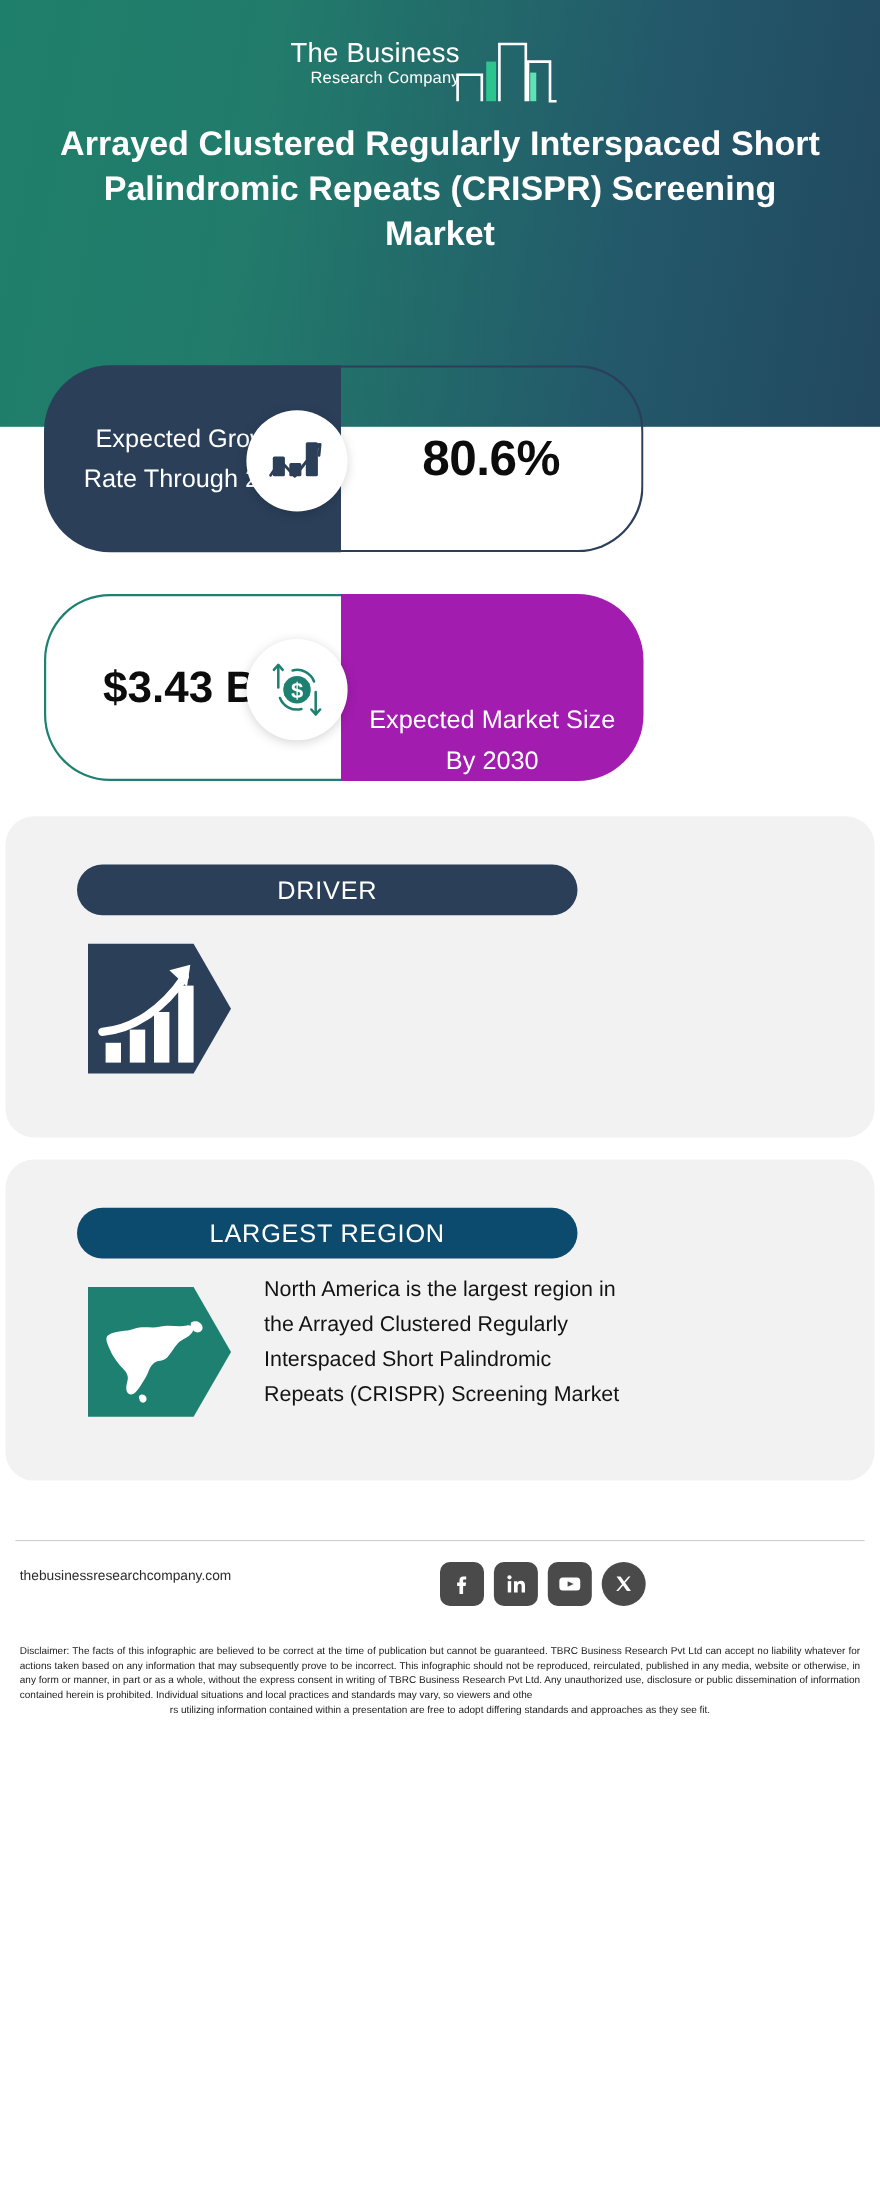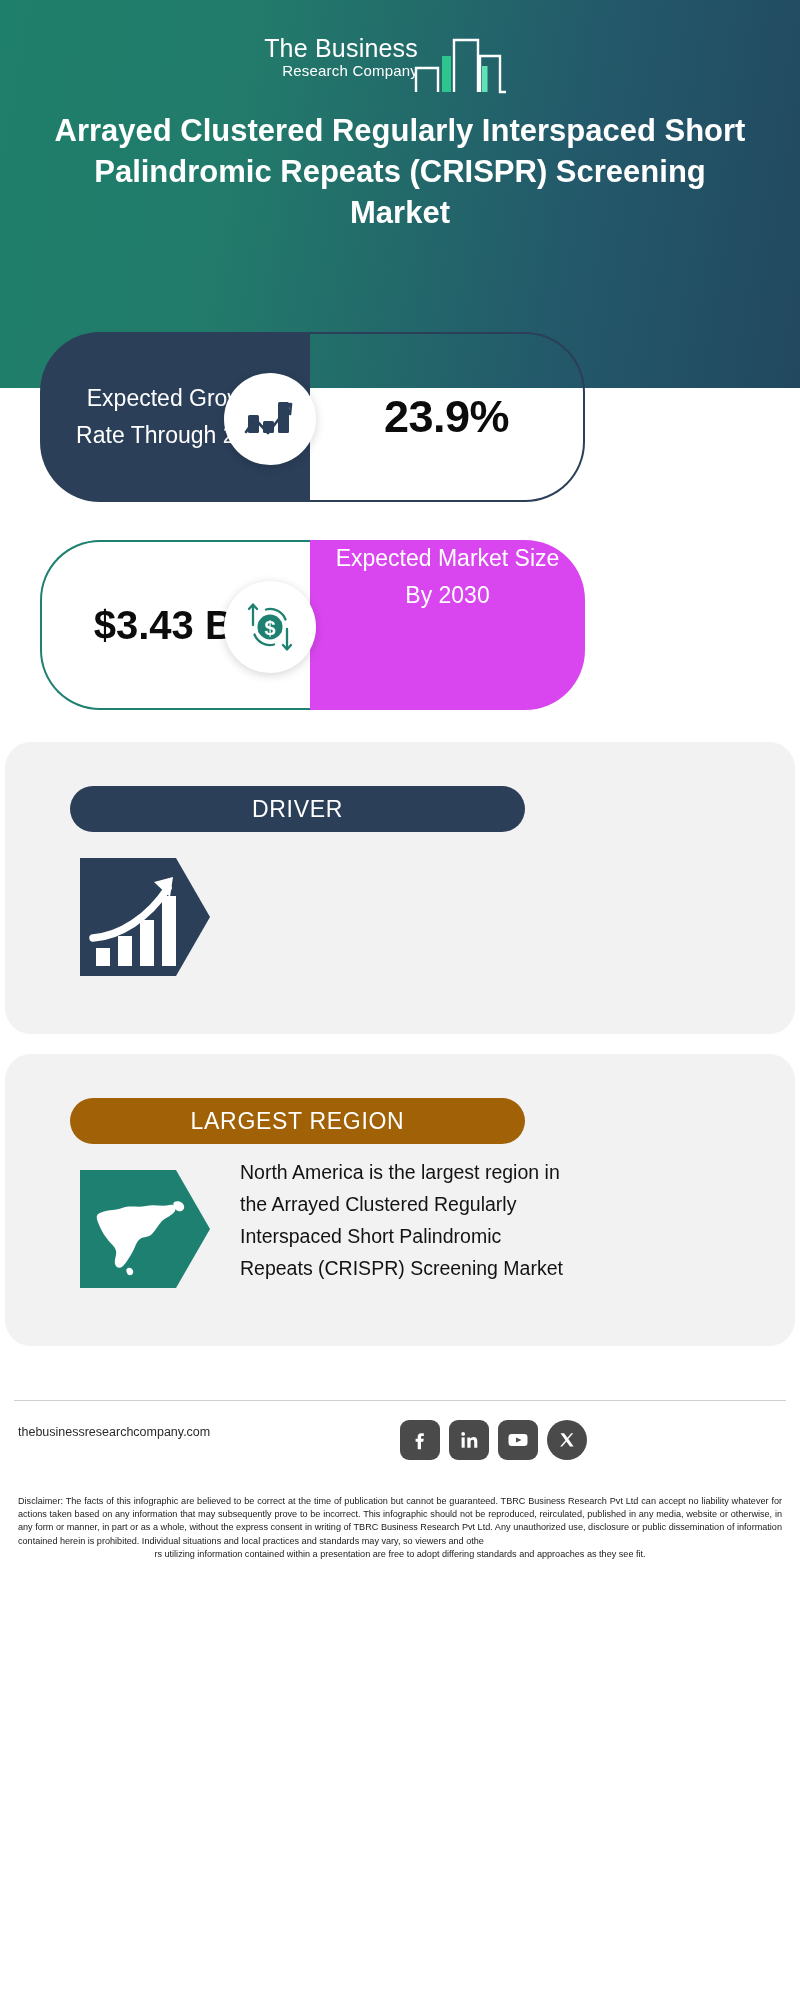--- a/index.html
+++ b/index.html
@@ -54,22 +54,22 @@
   .size-card{position:absolute;left:40px;top:540px;width:545px;height:170px;}
   .size-left{
     position:absolute;left:0;top:0;width:270px;height:170px;
     border:2px solid #1e8070;border-right:none;border-radius:60px 0 0 60px;
     box-sizing:border-box;background:#ffffff;
     display:flex;align-items:center;justify-content:center;
   }
   .size-value{font-size:40px;font-weight:bold;color:#0c0c0c;line-height:50px;text-align:center;}
   .size-right{
     position:absolute;left:270px;top:0;width:275px;height:170px;
-    background:#d946ef;border-radius:0 60px 60px 0;
-    display:flex;align-items:flex-start;justify-content:center;
+    background:#a21caf;border-radius:0 60px 60px 0;
+    display:flex;align-items:flex-end;justify-content:center;
   }
   .size-right-txt{color:#ffffff;font-size:23px;line-height:37px;text-align:center;width:225px;}
 
   
   .badge{
     position:absolute;width:92px;height:92px;border-radius:50%;
     background:#ffffff;box-shadow:0 2px 10px rgba(0,0,0,.17);
     display:flex;align-items:center;justify-content:center;z-index:5;
   }
   .badge-growth{left:224px;top:373px;}
@@ -81,21 +81,21 @@
     background:#f2f2f2;border-radius:26px;
   }
   .block-driver{top:742px;height:292px;}
   .block-region{top:1054px;height:292px;}
 
   .pill{
     position:absolute;left:65px;width:455px;height:46px;
     border-radius:23px;display:flex;align-items:center;justify-content:center;
   }
   .pill-driver{top:44px;background:#2b3f59;}
-  .pill-region{top:44px;background:#a16207;}
+  .pill-region{top:44px;background:#0c4a6e;}
   .pill-txt{color:#ffffff;font-size:23px;letter-spacing:.7px;}
 
   .blk-icon{position:absolute;left:75px;top:110px;width:130px;height:130px;}
   .blk-body{
     position:absolute;left:235px;top:102px;width:335px;
     color:#131313;font-size:19.5px;line-height:32px;
   }
 
   
   .divider{position:absolute;left:14px;top:1400px;width:772px;height:1px;background:#c9cfd2;}
@@ -136,21 +136,21 @@
     </div>
 
     <div class="title">Arrayed Clustered Regularly Interspaced Short Palindromic Repeats (CRISPR) Screening Market</div>
   </div>
 
   <div class="growth-card">
     <div class="growth-left">
       <div class="growth-left-txt">Expected Growth Rate Through 2030</div>
     </div>
     <div class="growth-right">
-      <div class="growth-value">23.9%</div>
+      <div class="growth-value">80.6%</div>
     </div>
   </div>
   <div class="badge badge-growth">
     <svg width="56" height="54" viewBox="0 0 56 54">
       <rect x="6" y="23" width="11" height="18" rx="1.5" fill="#2b3f59"></rect>
       <rect x="21" y="29" width="11" height="12" rx="1.5" fill="#2b3f59"></rect>
       <rect x="36" y="10" width="11" height="31" rx="1.5" fill="#2b3f59"></rect>
       <path d="M4 40 L13 27 L26 41 L47 14" fill="none" stroke="#2b3f59" stroke-width="2.6" stroke-linejoin="round" stroke-linecap="round"></path>
       <path d="M39 13 L49 12 L48 22" fill="none" stroke="#2b3f59" stroke-width="2.6" stroke-linecap="round" stroke-linejoin="round"></path>
     </svg>

